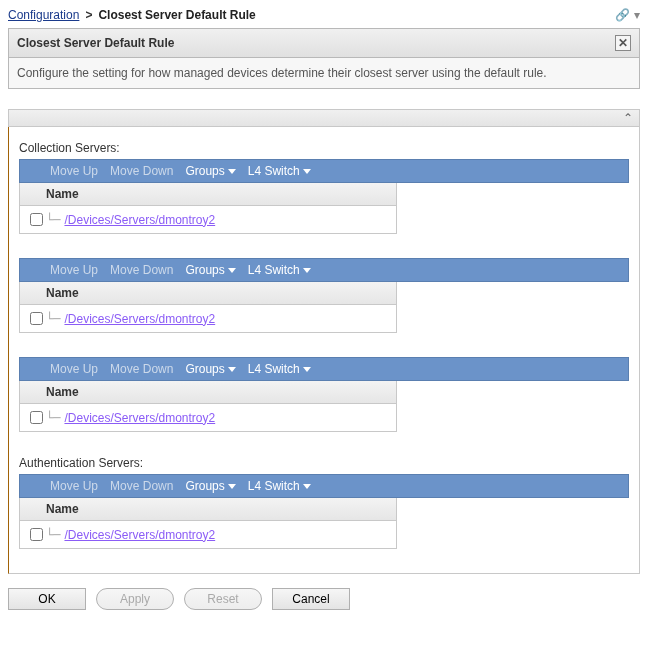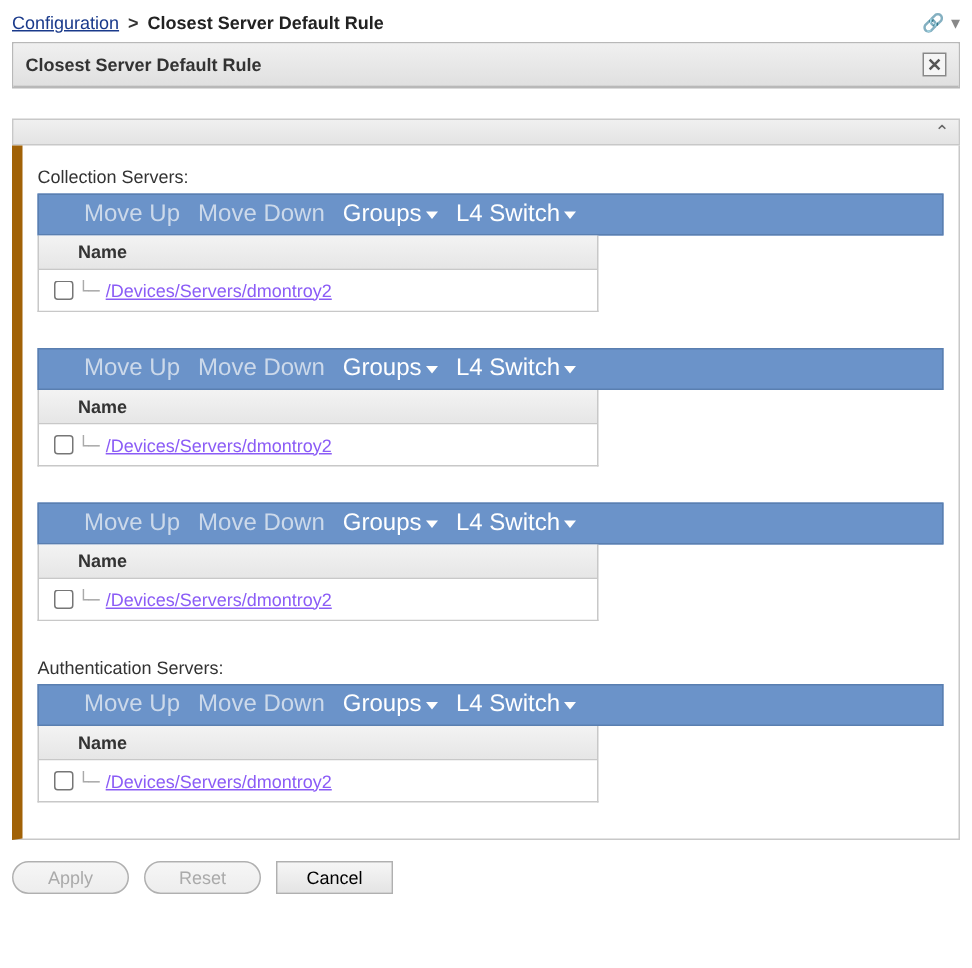--- a/index.html
+++ b/index.html
@@ -76,41 +76,41 @@
     display: flex;
     justify-content: flex-end;
     align-items: center;
     padding-right: 6px;
   }
   .collapse-bar .chev {
     color: #666;
     cursor: pointer;
   }
   .content-area {
-    border-left: 7px solid #a16207;
+    border-left: 1px solid #a16207;
     border-right: 1px solid #c8c8c8;
     border-bottom: 1px solid #c8c8c8;
     padding: 14px 10px 18px 10px;
   }
   .section { margin-bottom: 24px; }
   .section:last-child { margin-bottom: 6px; }
   .section-title {
     color: #333;
     font-weight: normal;
     margin-bottom: 4px;
   }
   .toolbar {
     background: #6b93c9;
     color: #fff;
     padding: 4px 10px 4px 30px;
     border: 1px solid #5a7fb0;
     display: flex;
     gap: 12px;
     align-items: center;
-    font-size: 16px;
+    font-size: 12px;
   }
   .toolbar .tb-disabled {
     color: #ccd9ea;
     cursor: default;
   }
   .toolbar .tb-enabled {
     color: #fff;
     cursor: pointer;
     display: flex;
     align-items: center;
@@ -190,20 +190,21 @@
     <span>🔗</span>
     <span>▾</span>
   </span>
 </div>
 
 <div class="panel">
   <div class="panel-header">
     <span>Closest Server Default Rule</span>
     <span class="close-btn">✕</span>
   </div>
+  <div class="panel-desc">Configure the setting for how managed devices determine their closest server using the default rule.</div>
 </div>
 
 <div class="collapse-bar">
   <span class="chev">⌃</span>
 </div>
 
 <div class="content-area">
 
   <div class="section">
     <div class="section-title">Collection Servers:</div>
@@ -307,16 +308,17 @@
         <span class="row-cb"><input type="checkbox" style=""></span>
         <span class="row-tree">└─</span>
         <a href="#">/Devices/Servers/dmontroy2</a>
       </div>
     </div>
   </div>
 
 </div>
 
 <div class="button-bar">
+  <button class="btn">OK</button>
   <button class="btn" disabled="">Apply</button>
   <button class="btn" disabled="">Reset</button>
   <button class="btn">Cancel</button>
 </div>
 
 </body></html>

